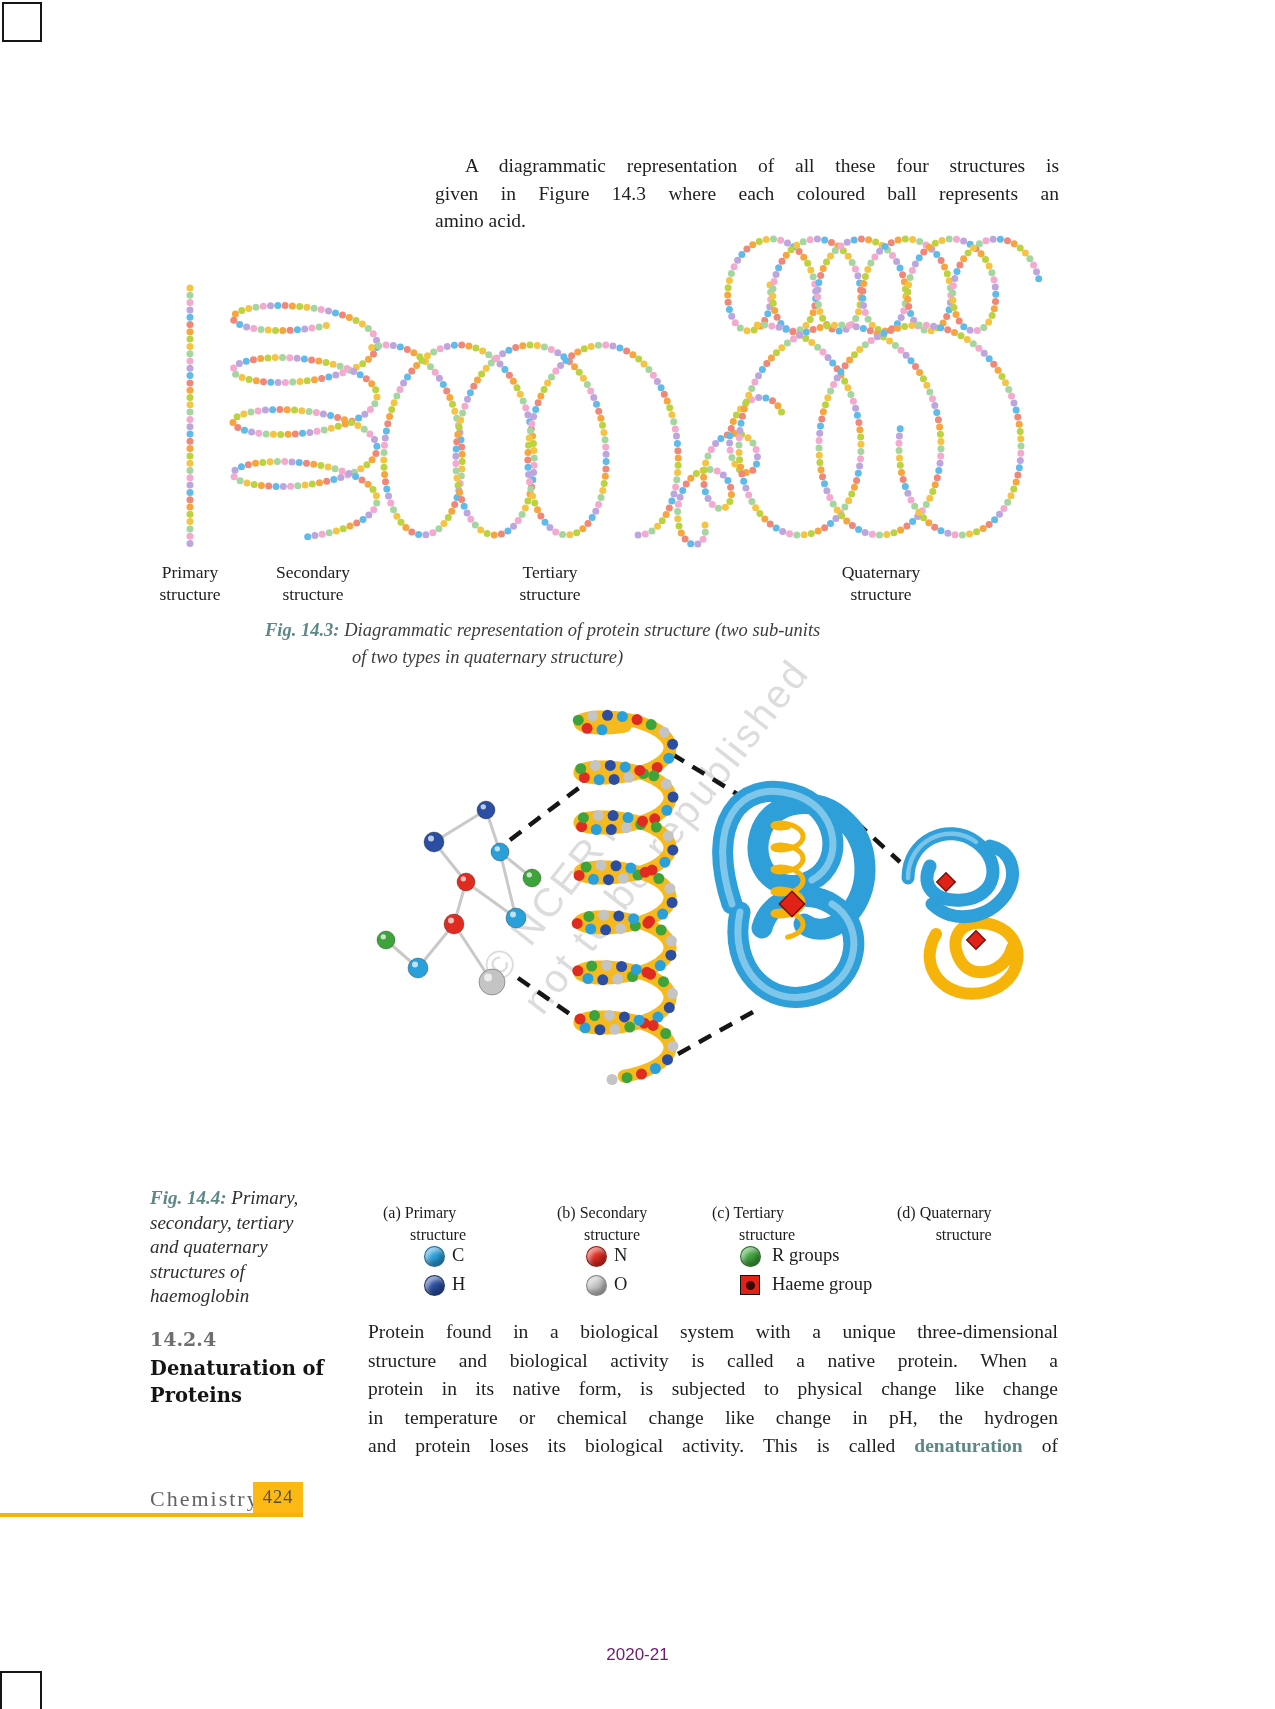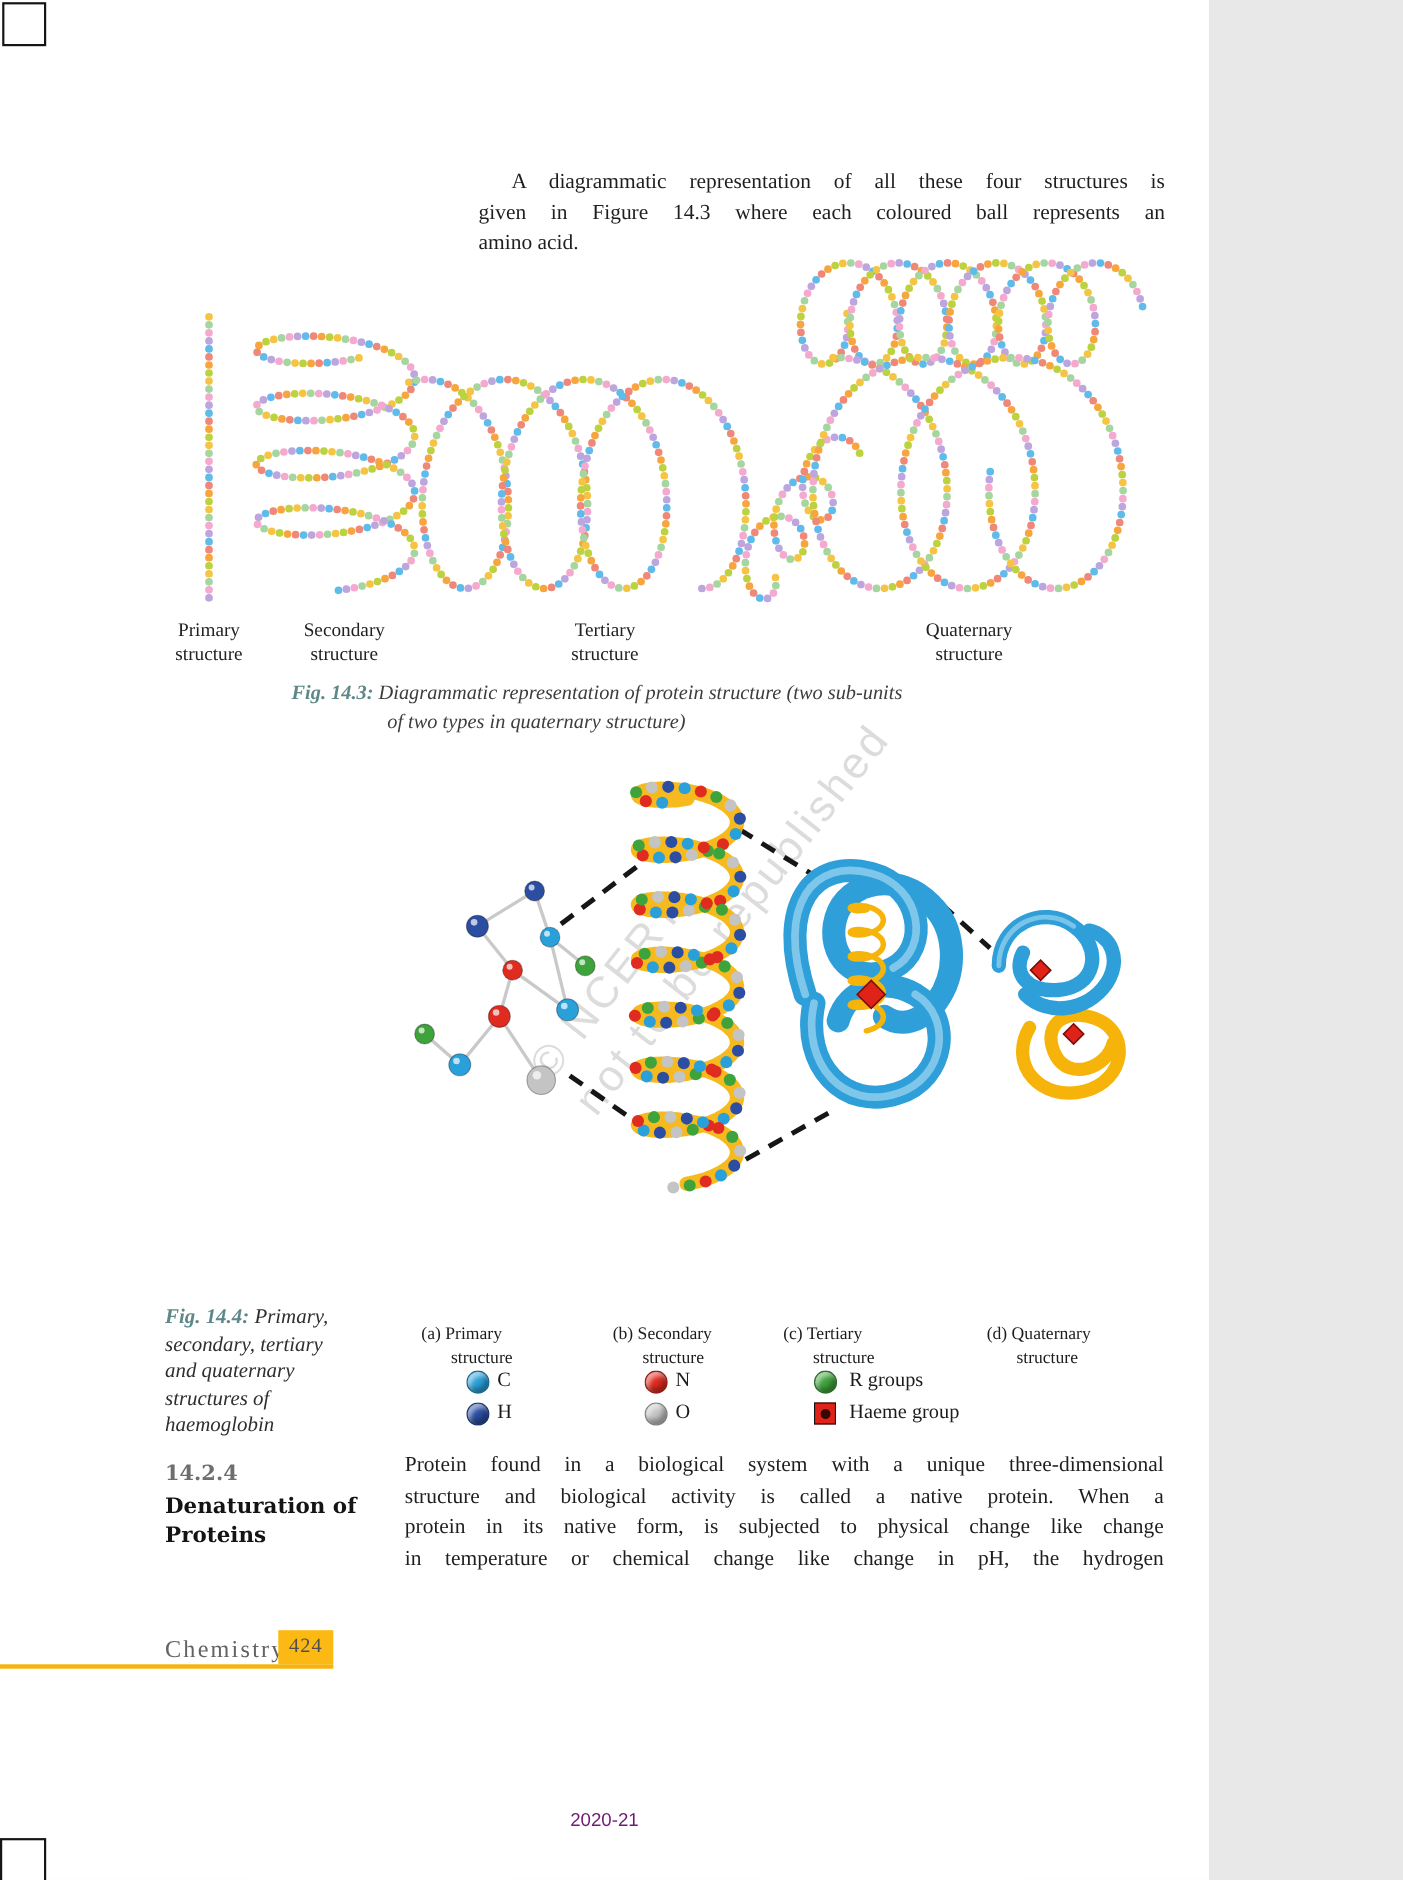--- a/index.html
+++ b/index.html
@@ -1,16 +1,16 @@
 <!DOCTYPE html>
 <html style="--text: #1e1e1e; --accent-teal: #5E8888; --heading-gray: #6E6E6E; --highlight-yellow: #FDB913; --rule-yellow: #F6B40B; --footer-gray: #636363; --watermark-gray: #DCDCDC; --tube-blue: #2E9FD8; --tube-blue-hi: #9AD4F0; --helix-yellow: #F6B40B; --diamond-red: #E02318; --dash-black: #161616; --bond-gray: #C9C9C9;"><head>
 <meta charset="utf-8">
 <style>
   html,body{margin:0;padding:0;background:#e8e8e8;}
-  .page{position:relative;width:1099px;height:1709px;background:#ffffff;overflow:hidden;
+  .page{position:relative;width:1275px;height:1709px;background:#ffffff;overflow:hidden;
         font-family:"Liberation Serif",serif;color:var(--text,#1e1e1e);}
   .abs{position:absolute;}
 
   
   .corner{position:absolute;border:2.5px solid #151515;background:#fff;}
 
   
   .para{font-size:19.5px;line-height:27.6px;}
   .para .ln{display:block;text-align:justify;text-align-last:justify;}
   .para .ln.nojust{text-align-last:left;}
@@ -1260,21 +1260,21 @@
   <div class="sublabel" style="left:557px;top:1202px;">
     <span>(b)</span>
     <span>Secondary</span>
     <span class="l2">structure</span>
   </div>
   <div class="sublabel" style="left:712px;top:1202px;">
     <span>(c)</span>
     <span>Tertiary</span>
     <span class="l2">structure</span>
   </div>
-  <div class="sublabel" style="left:897px;top:1202px;">
+  <div class="sublabel" style="left:897px;top:1202px;text-align:right;">
     <span>(d)</span>
     <span>Quaternary</span>
     <span class="l2">structure</span>
   </div>
 
   <span class="lgd-ball" style="left: 424px; top: 1246px; background-color: rgb(42, 160, 218);"></span>
   <span class="lgd-label" style="left:452px;top:1245px;">C</span>
   <span class="lgd-ball" style="left: 424px; top: 1275px; background-color: rgb(43, 78, 162);"></span>
   <span class="lgd-label" style="left:452px;top:1274px;">H</span>
 
@@ -1294,20 +1294,21 @@
   <div class="abs sec-title" style="left:150px;top:1355px;">
     <span style="display:block;">Denaturation of</span>
     <span style="display:block;">Proteins</span>
   </div>
 
   <div class="abs para" style="left:368px;top:1318px;width:690px;line-height:28.6px;">
     <span class="ln">Protein found in a biological system with a unique three-dimensional</span>
     <span class="ln">structure and biological activity is called a native protein. When a</span>
     <span class="ln">protein in its native form, is subjected to physical change like change</span>
     <span class="ln">in temperature or chemical change like change in pH, the hydrogen</span>
+    <span class="ln"><span>and protein loses its biological activity. This is called </span><span class="boldword">denaturation</span><span> of</span></span>
   </div>
 
   <div class="abs footer-book" style="left:150px;top:1486px;">Chemistry</div>
   <div class="footer-pagebox" style="left:253px;top:1482px;width:50px;height:31px;">424</div>
   <div class="footer-rule" style="left:0px;top:1513px;width:303px;height:4px;"></div>
   <div class="year" style="top:1645px;">2020-21</div>
 
 </div>
 
 </body></html>

